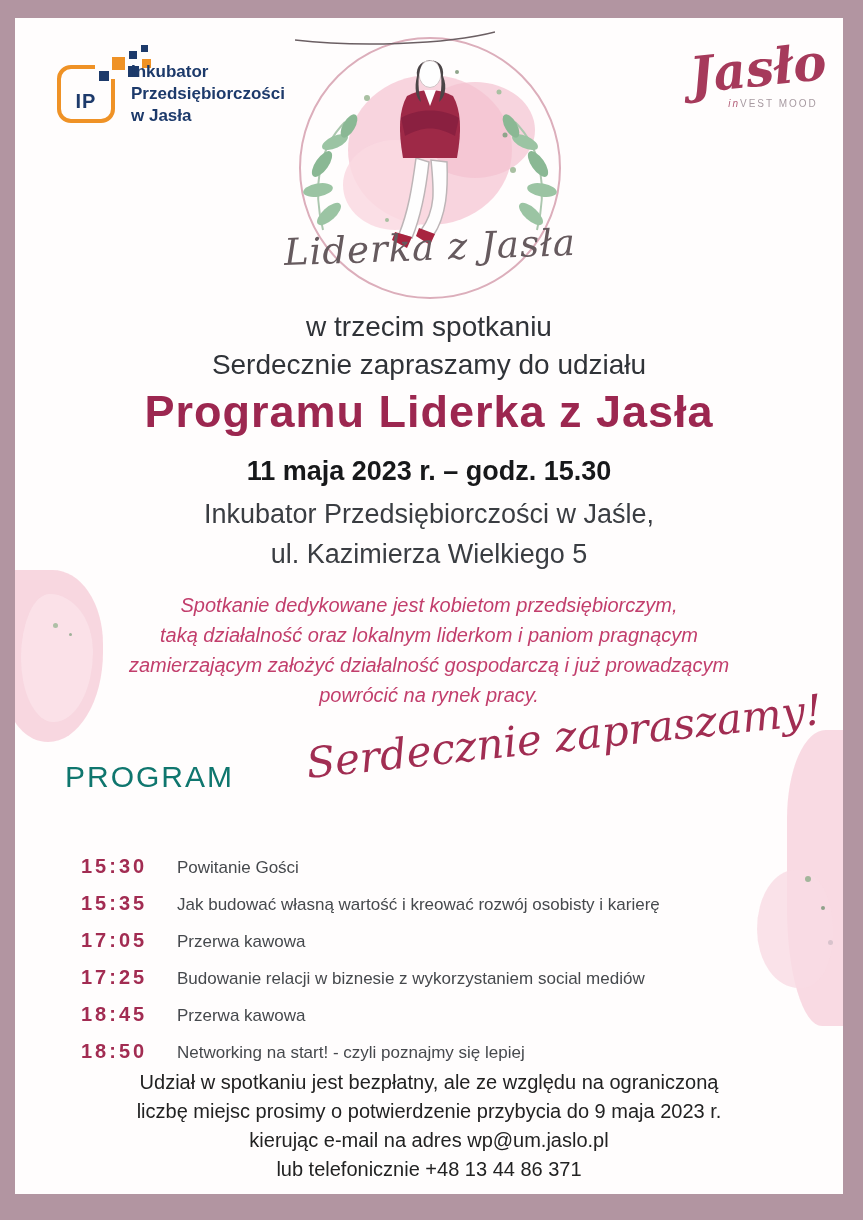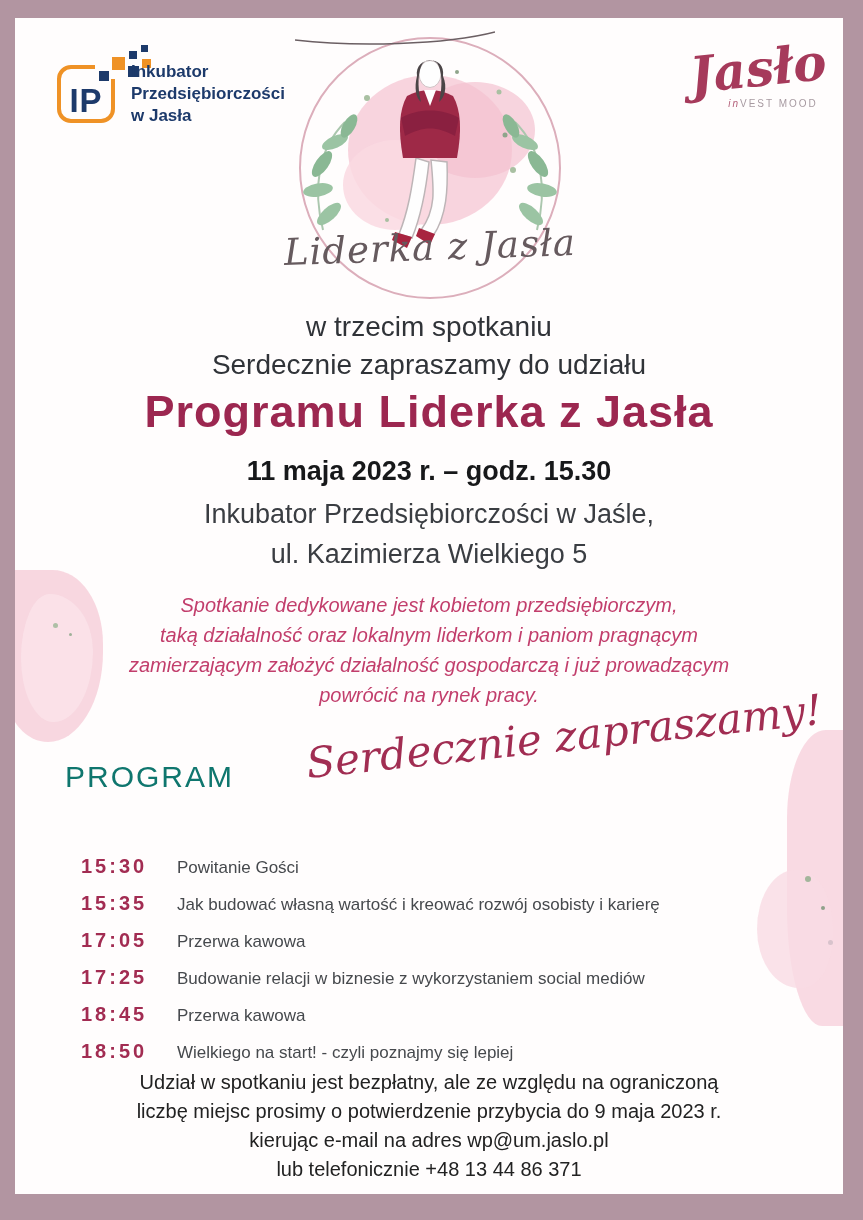--- a/index.html
+++ b/index.html
@@ -52,21 +52,21 @@
 
   .ip-logo { position:absolute; left:40px; top:27px; width:240px; height:110px; }
   .ip-square {
     position:absolute; left:2px; top:20px; width:50px; height:50px;
     border:4px solid #ef9226; border-radius:14px;
   }
   .ip-notch { position:absolute; left:40px; top:14px; width:24px; height:20px; background:#fffdfd; }
   .ip-monogram {
     position:absolute; left:2px; top:20px; width:58px; height:72px;
     display:flex; align-items:center; justify-content:center;
-    font-size:33px; font-weight:bold; color:#1d3a6b; letter-spacing:1px;
+    font-size:20px; font-weight:bold; color:#1d3a6b; letter-spacing:1px;
   }
   .sq { position:absolute; }
   .sq1 { left:44px; top:26px; width:10px; height:10px; background:#1d3a6b; }
   .sq2 { left:57px; top:12px; width:13px; height:13px; background:#ef9226; }
   .sq3 { left:74px; top:6px;  width:8px;  height:8px;  background:#1d3a6b; }
   .sq4 { left:86px; top:0;    width:7px;  height:7px;  background:#1d3a6b; }
   .sq5 { left:87px; top:14px; width:9px;  height:9px;  background:#ef9226; }
   .sq6 { left:73px; top:21px; width:11px; height:11px; background:#1d3a6b; }
   .ip-text {
     position:absolute; left:76px; top:16px;
@@ -270,21 +270,21 @@
       <div class="row">
         <span class="time">17:25</span>
         <span class="desc">Budowanie relacji w biznesie z wykorzystaniem social mediów</span>
       </div>
       <div class="row">
         <span class="time">18:45</span>
         <span class="desc">Przerwa kawowa</span>
       </div>
       <div class="row">
         <span class="time">18:50</span>
-        <span class="desc">Wielkiego na start! - czyli poznajmy się lepiej</span>
+        <span class="desc">Networking na start! - czyli poznajmy się lepiej</span>
       </div>
     </div>
 
     <div class="footer">
       <div>Udział w spotkaniu jest bezpłatny, ale ze względu na ograniczoną</div>
       <div>liczbę miejsc prosimy o potwierdzenie przybycia do 9 maja 2023 r.</div>
       <div>kierując e-mail na adres wp@um.jaslo.pl</div>
       <div>lub telefonicznie +48 13 44 86 371</div>
     </div>
 

